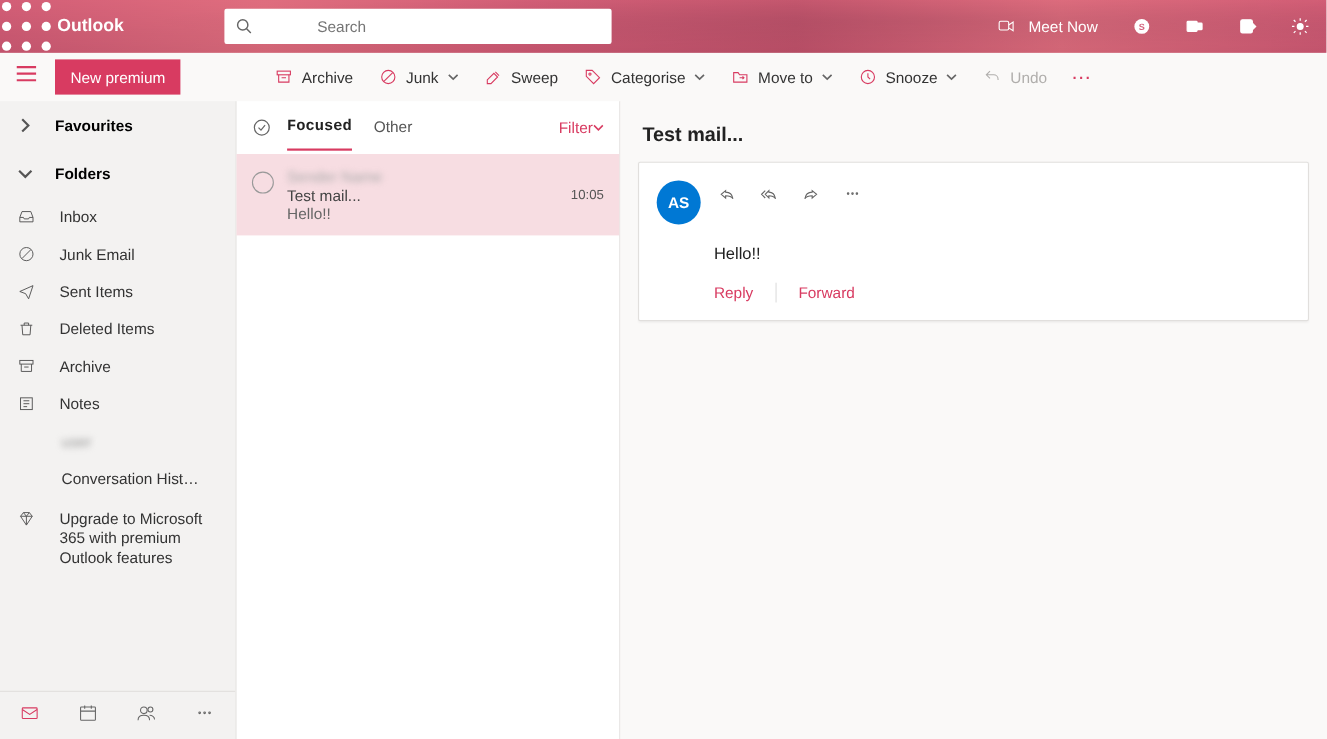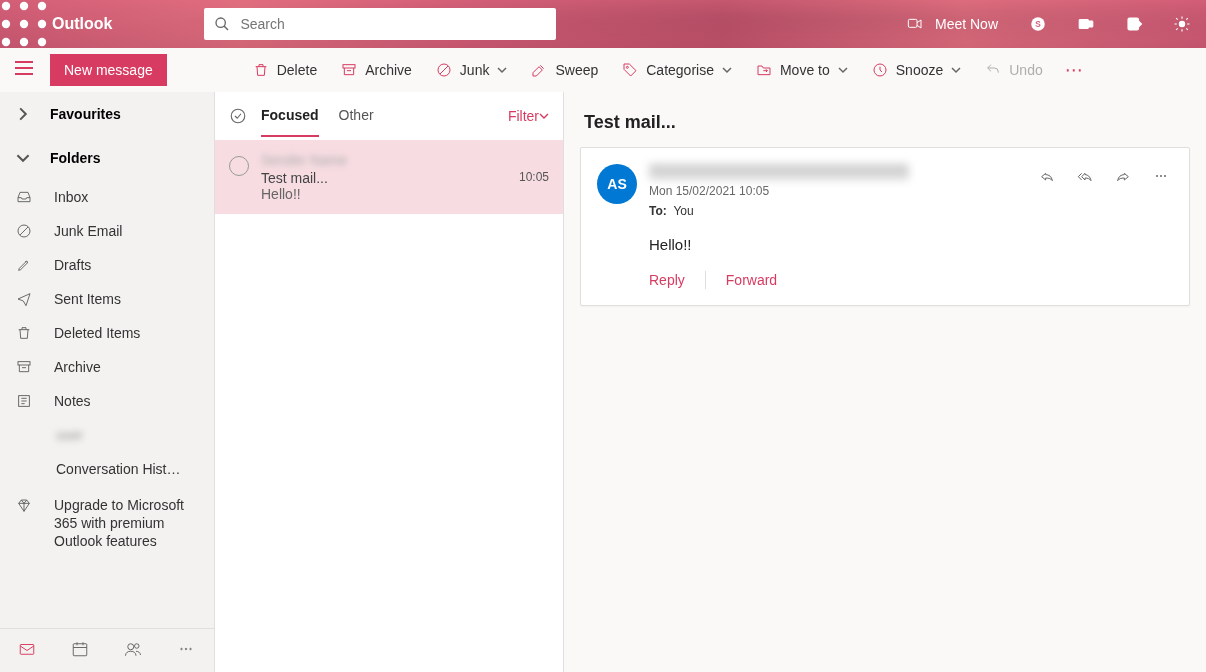--- a/index.html
+++ b/index.html
@@ -25,21 +25,21 @@
   }
   .waffle { width: 48px; text-align: center; font-size: 16px; z-index:1; cursor:pointer; }
   .waffle svg { fill:#fff; vertical-align:middle; }
   .brand { font-size: 16px; font-weight:600; margin-left: 4px; margin-right: 92px; z-index:1; }
   .search-wrap { flex: 0 0 352px; z-index:1; }
   .search-box {
     width:100%; height:32px; background:#fff; border-radius:2px;
     display:flex; align-items:center; padding:0 10px; gap:10px;
   }
   .search-box svg { width:16px; height:16px; stroke:#666; }
-  .search-box input { border:none; outline:none; flex:1; font-size:14px; color:#333; background:transparent; }
+  .search-box input { border:none; outline:none; flex:1; font-size:14px; color:#333; background:transparent;margin-left:48px; }
   .header-right { margin-left:auto; display:flex; align-items:center; gap:0; z-index:1; }
   .meet-now { display:flex; align-items:center; gap:10px; padding: 0 16px; font-size:14px; cursor:pointer; }
   .hdr-icon { width:48px; height:48px; display:flex; align-items:center; justify-content:center; cursor:pointer; }
   .hdr-icon svg { width:18px; height:18px; fill:#fff; }
 
   
   .toolbar {
     height:44px; display:flex; align-items:center; background:#faf9f8;
     border-bottom:1px solid transparent;
   }
@@ -76,21 +76,21 @@
   .bnav-item { width:53px; text-align:center; cursor:pointer; }
   .bnav-item svg { width:18px; height:18px; fill:none; stroke:#666; stroke-width:1.3; }
   .bnav-item.active svg { stroke:#d83b61; }
   
   
   .msglist { width:350px; border-left:1px solid #e1dfdd; border-right:1px solid #e1dfdd; background:#fff; display:flex; flex-direction:column;}
   .ml-head { height:48px; display:flex; align-items:center; padding:0 14px; gap:14px; }
   .ml-head svg.badge { width:18px; height:18px; stroke:#666; fill:none; }
   .ml-tabs { display:flex; gap:20px; font-size:14px; }
   .ml-tab { cursor:pointer; color:#555; padding-bottom:12px; margin-bottom:-12px; }
-  .ml-tab.active { font-weight:600; color:#222; border-bottom:2px solid #d83b61; }
+  .ml-tab.active { font-weight:600; color:#222; border-bottom:2px solid #d83b61;font-family:Liberation Mono, monospace; }
   .ml-filter { margin-left:auto; color:#d83b61; font-size:14px; cursor:pointer; display:flex; align-items:center; gap:0;}
   .ml-item {
     display:flex; align-items:flex-start; padding:12px 14px; gap:12px; cursor:pointer;
     background:#f7dde2;
   }
   .ml-item .circle { width:20px; height:20px; border:1.5px solid #999; border-radius:50%; flex-shrink:0; margin-top:4px; }
   .ml-item .body { flex:1; font-size:14px; }
   .ml-item .sender { color:#aaa; filter:blur(3px); margin-bottom:2px; }
   .ml-item .subject { color:#444; }
   .ml-item .preview { color:#666; }
@@ -185,28 +185,22 @@
 </div>
 
 <div class="toolbar">
   <div class="hamburger">
     <svg viewBox="0 0 18 14">
         <line x1="0" y1="1" x2="18" y2="1" stroke-width="2"></line>
         <line x1="0" y1="7" x2="18" y2="7" stroke-width="2"></line>
         <line x1="0" y1="13" x2="18" y2="13" stroke-width="2"></line>
       </svg>
   </div>
-  <button class="new-msg">New message</button>
+  <button class="new-msg">New premium</button>
   <div style="width:62px"></div>
-  <div class="tbar-btn">
-    <svg viewBox="0 0 24 24">
-        <path d="M4 7h16M9 7V4h6v3M6 7l1 13h10l1-13"></path>
-      </svg>
-    <span>Delete</span>
-  </div>
   <div class="tbar-btn">
     <svg viewBox="0 0 24 24">
         <rect x="3" y="4" width="18" height="5"></rect>
         <path d="M5 9v10h14V9M9 13h6"></path>
       </svg>
     <span>Archive</span>
   </div>
   <div class="tbar-btn">
     <svg viewBox="0 0 24 24">
         <circle cx="12" cy="12" r="9"></circle>
@@ -282,26 +276,20 @@
           <path d="M3 13l3-8h12l3 8v6H3v-6zM3 13h5l1 2h6l1-2h5"></path>
         </svg>
       <span>Inbox</span>
     </div>
     <div class="side-item">
       <svg viewBox="0 0 24 24">
           <circle cx="12" cy="12" r="9"></circle>
           <line x1="6" y1="18" x2="18" y2="6"></line>
         </svg>
       <span>Junk Email</span>
-    </div>
-    <div class="side-item">
-      <svg viewBox="0 0 24 24">
-          <path d="M4 20l3-1 11-11-2-2L5 17l-1 3zM14 6l2 2"></path>
-        </svg>
-      <span>Drafts</span>
     </div>
     <div class="side-item">
       <svg viewBox="0 0 24 24">
           <path d="M3 12l18-8-6 18-4-7-8-3z"></path>
         </svg>
       <span>Sent Items</span>
     </div>
     <div class="side-item">
       <svg viewBox="0 0 24 24">
           <path d="M4 7h16M9 7V4h6v3M6 7l1 13h10l1-13"></path>
@@ -394,28 +382,20 @@
       </div>
       <div class="time">10:05</div>
     </div>
   </div>
 
   <div class="reading">
     <div class="reading-title">Test mail...</div>
     <div class="card">
       <div class="card-head">
         <div class="avatar">AS</div>
-        <div class="card-info">
-          <div class="from"></div>
-          <div class="date">Mon 15/02/2021 10:05</div>
-          <div class="to">
-            <b>To:</b>
-            &nbsp;<span>You</span>
-          </div>
-        </div>
         <div class="card-actions">
           <div class="aicon">
               <svg viewBox="0 0 24 24">
                 <path d="M10 8L4 13l6 5v-3c5 0 8 1 10 4-1-6-5-9-10-9V8z"></path>
               </svg>
             </div>
           <div class="aicon">
               <svg viewBox="0 0 24 24">
                 <path d="M7 8L2 13l5 5M12 8l-5 5 5 5v-3c4 0 7 1 9 4-1-6-5-9-9-9V8z"></path>
               </svg>

